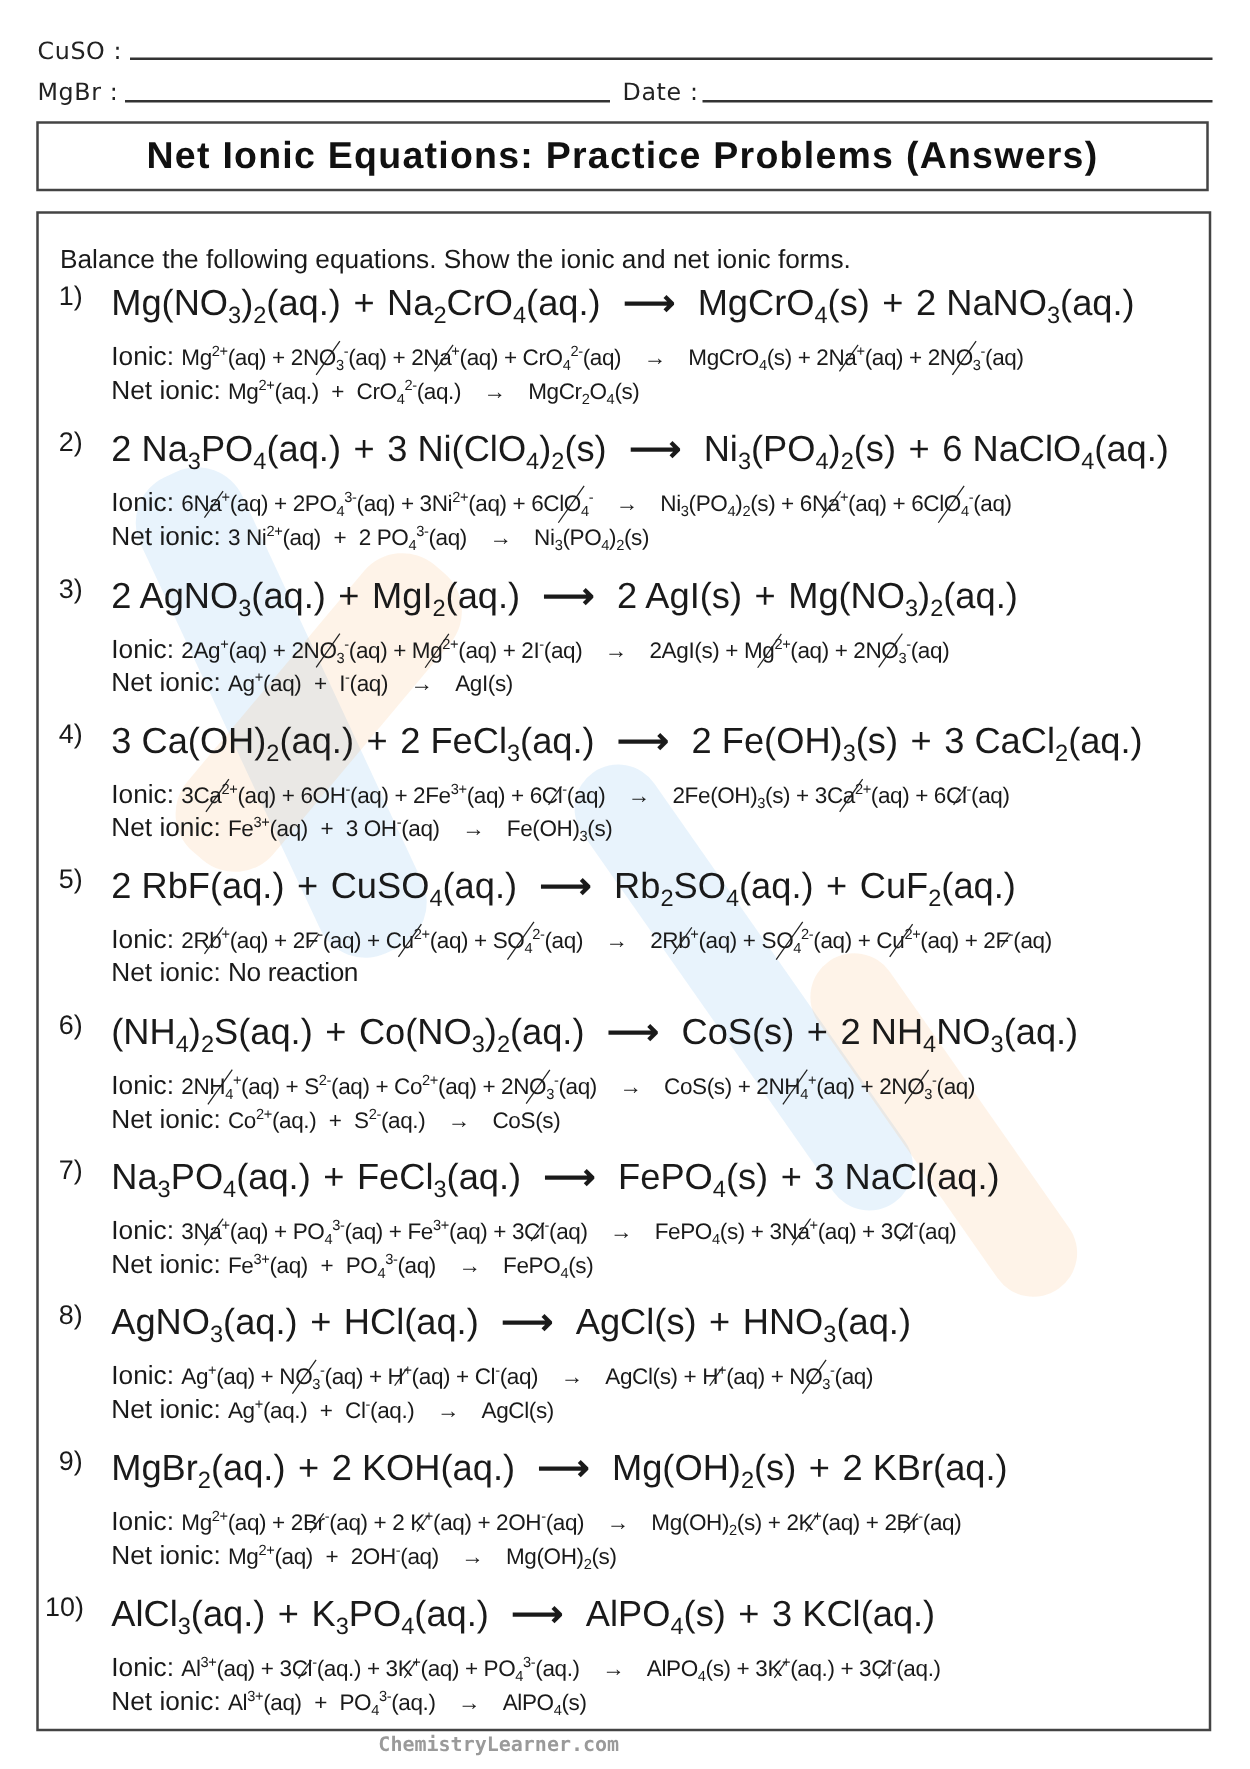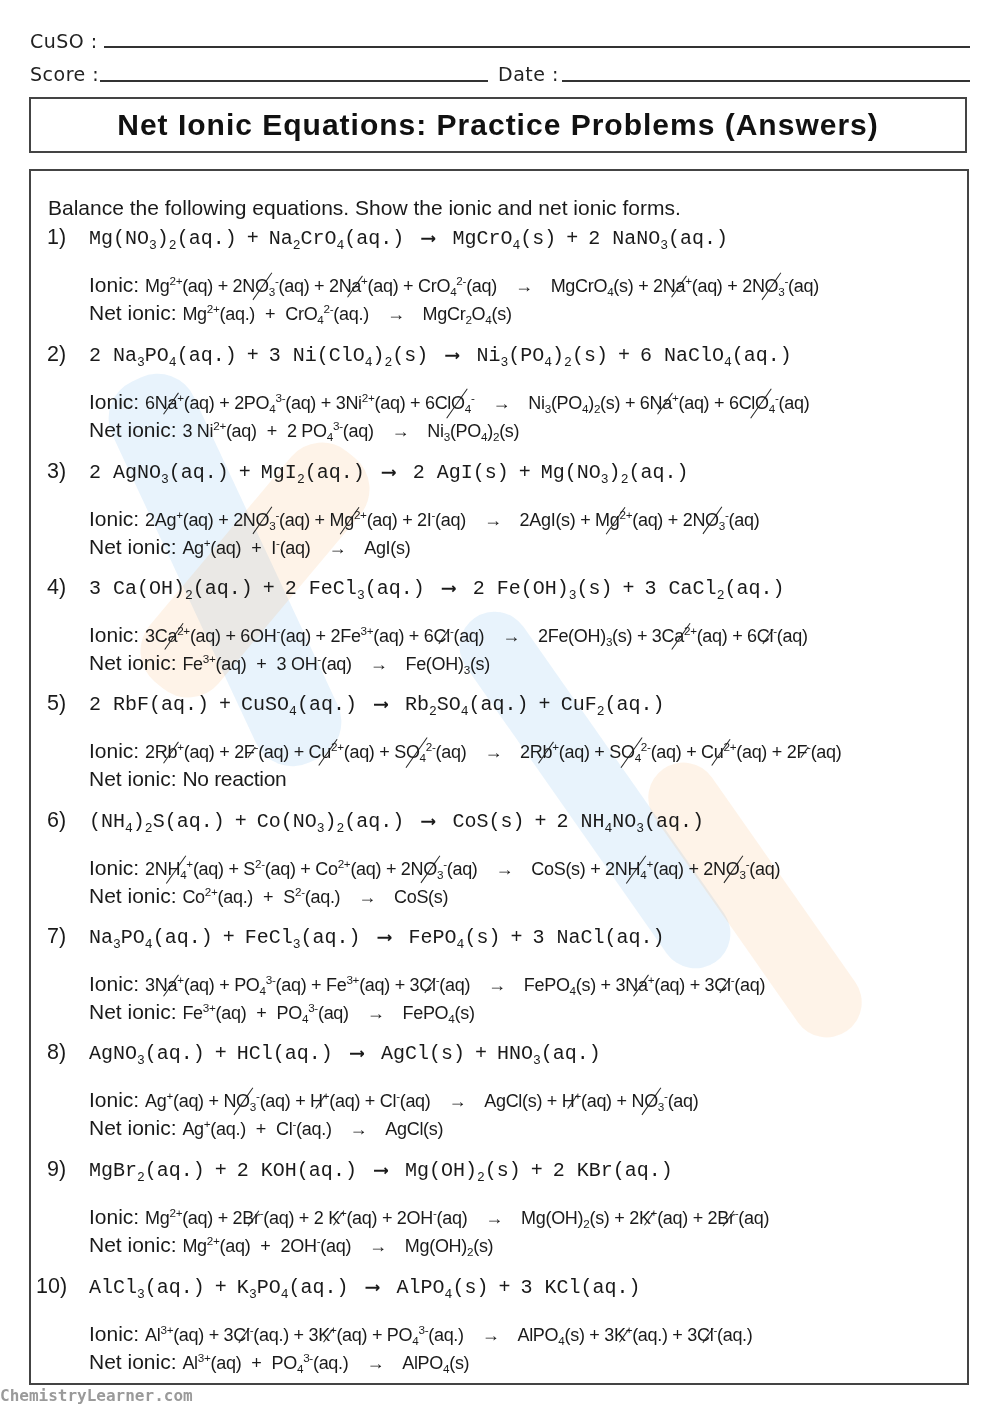--- a/index.html
+++ b/index.html
@@ -11,41 +11,41 @@
   .title-box { position: absolute; left: 29px; top: 97px; width: 938px; height: 56px;
                border: 2px solid #444; box-sizing: border-box; display: flex;
                align-items: center; justify-content: center; }
   .title-text { font-family: "Liberation Sans", sans-serif; font-weight: bold; font-size: 30px;
                 letter-spacing: 1px; color: #111; }
   .content-box { position: absolute; left: 29px; top: 169px; width: 940px; height: 1216px;
                  border: 2px solid #444; box-sizing: border-box; }
   .instructions { position: absolute; left: 48px; top: 180px; font-size: 21px; color: #1a1a1a; margin-top: 16px; }
   .problem { position: absolute; left: 0; width: 1000px; }
   .line { position: absolute; white-space: nowrap; color: #1a1a1a; }
-  .line.main { font-size: 20px; font-family: Liberation Mono, monospace; }
+  .line.main { font-size: 29px; }
   .line.ionic, .line.net { font-size: 18px; letter-spacing: -0.3px; }
   .line.net .lbl, .line.ionic .lbl { font-size: 21px; letter-spacing: 0; }
   .num { position: absolute; left: 47px; font-size: 21.5px; }
   .tok sub { font-size: 0.65em; vertical-align: -0.35em; line-height: 0; }
   .tok sup { font-size: 0.65em; vertical-align: 0.6em; line-height: 0; }
   .cancel { position: relative; display: inline-block; margin-top: 12px; }
   .cancel::after { content: ""; position: absolute; left: 10%; right: 0; top: 48%;
                    border-top: 1.4px solid #222; transform: rotate(-55deg); }
   .arrow { display: inline-block; font-weight: bold; margin: 0 18px; }
   .sep { display: inline-block; margin: 0 10px; }
-  .footer { position: absolute; left: 0; width: 798px; top: 1386px; 
+  .footer { position: absolute; left: 0; width: 798px; top: 1386px; text-align: center;
             font-family: "DejaVu Sans Mono", monospace; font-weight: bold; font-size: 16px; color: #9a9a9a; }
   .watermark { position: absolute; pointer-events: none; opacity: 0.13; border-radius: 40px; }
 </style>
 </head>
 <body>
 
 <div class="field-row" style="top:30px;">CuSO :</div>
 <div class="field-line" style="left:104px; top:46px; width:866px;"></div>
-<div class="field-row" style="top:63px;">Score :</div>
+<div class="field-row" style="top:63px;">MgBr :</div>
 <div class="field-line" style="left:100px; top:80px; width:388px;"></div>
 <div class="field-row" style="top:63px; left:498px;">Date :</div>
 <div class="field-line" style="left:562px; top:80px; width:408px;"></div>
 
 <div class="title-box">
   <span class="title-text">Net Ionic Equations: Practice Problems (Answers)</span>
 </div>
 
 <div class="content-box"></div>
 

